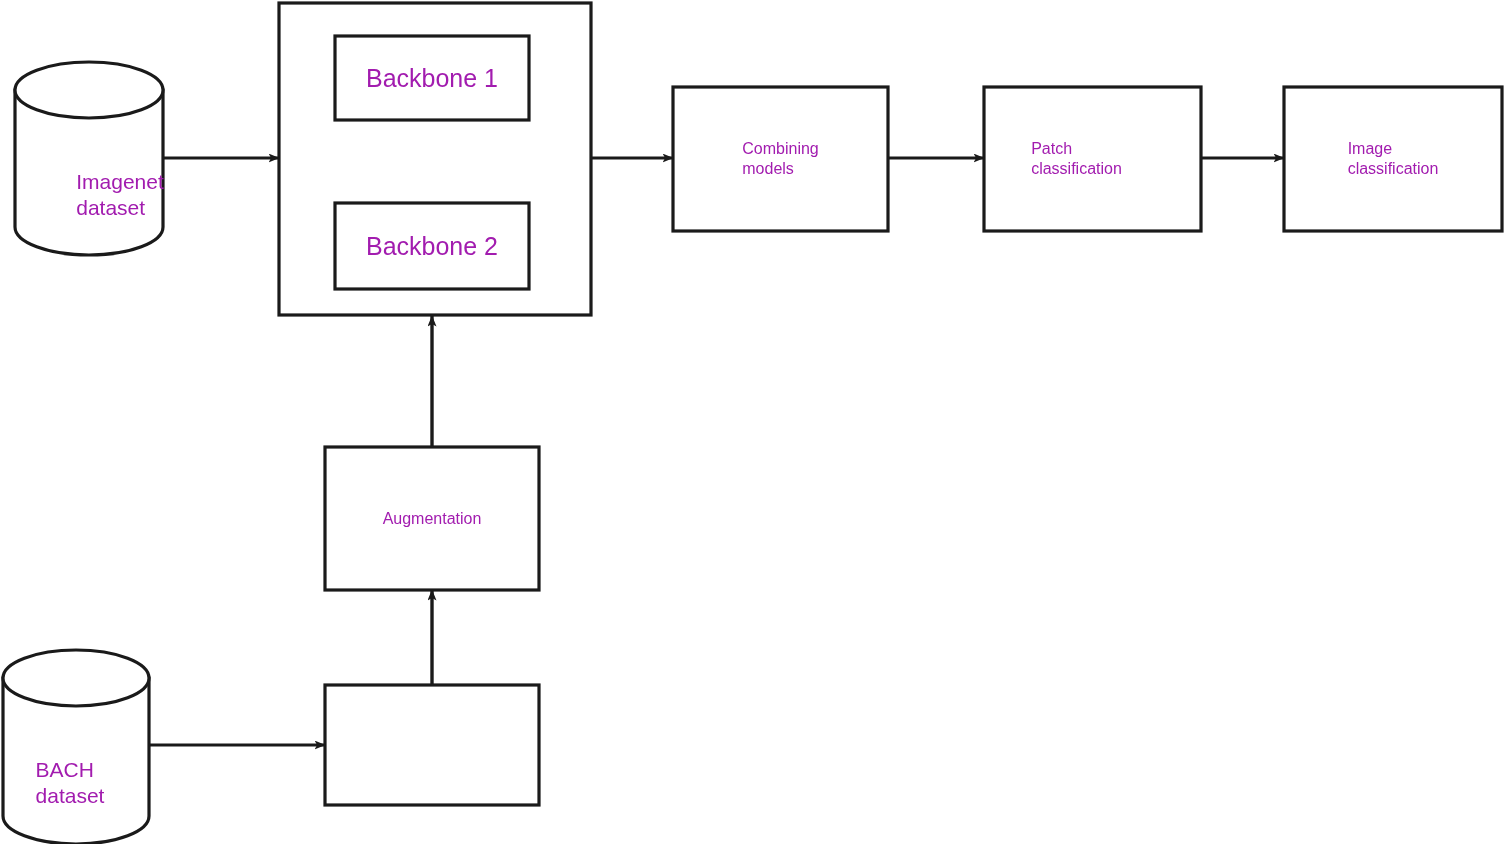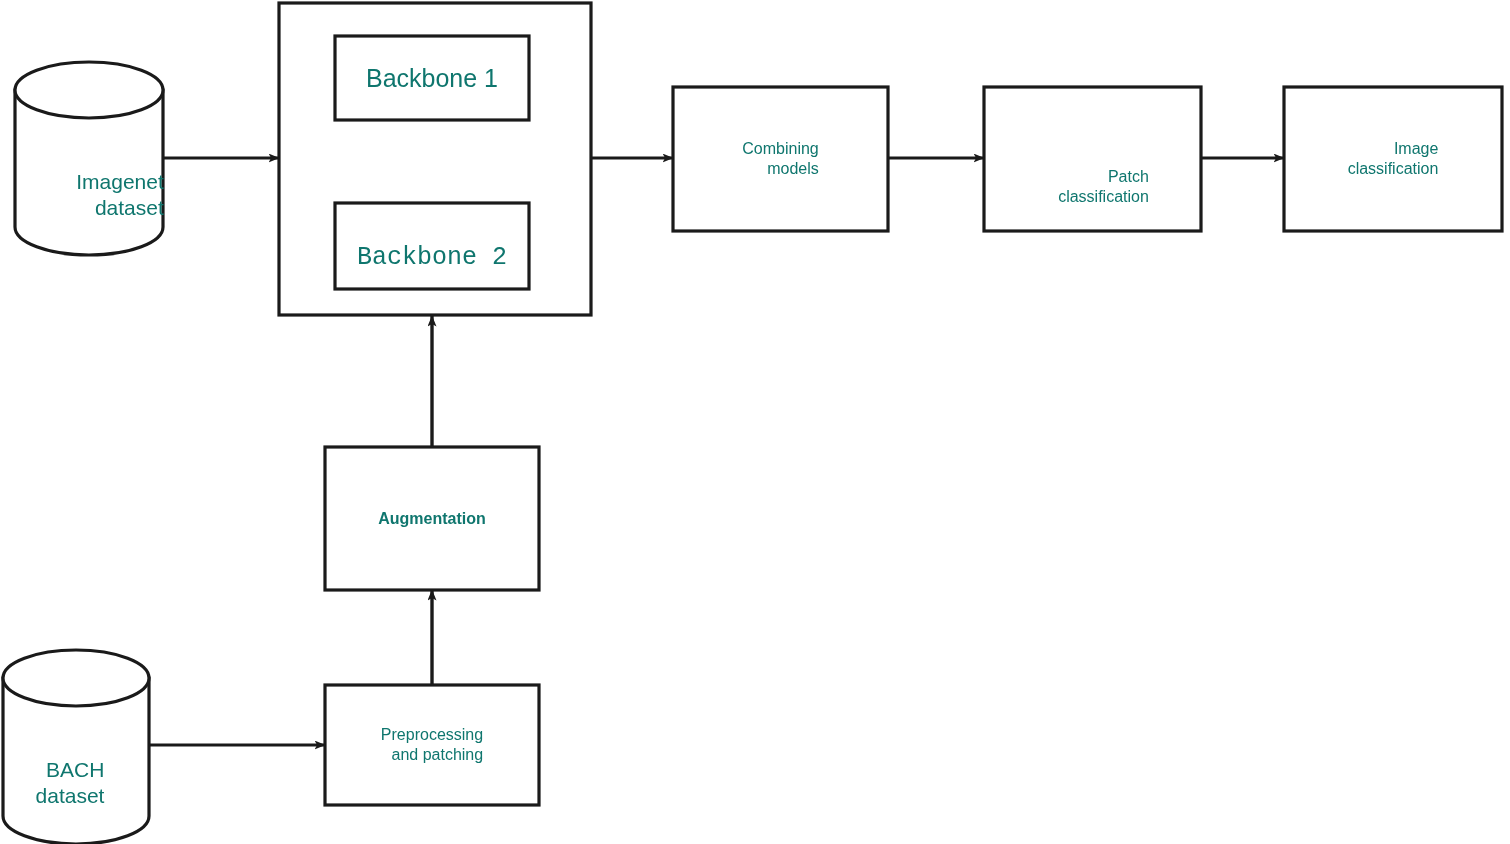--- a/index.html
+++ b/index.html
@@ -24,25 +24,25 @@
     top: 0;
     left: 0;
     width: 1510px;
     height: 844px;
   }
   .node-label {
     position: absolute;
     display: flex;
     align-items: center;
     justify-content: center;
-    text-align: right;
+    text-align: left;
     line-height: 1.22;
     white-space: pre-line;
     font-family: "Liberation Sans", sans-serif;
-    color: #0f766e;
+    color: #a21caf;
     pointer-events: none;
   }
   .lbl-box { font-size: 16px; }
   .lbl-inner { font-size: 25px; }
   .lbl-cyl { font-size: 21px; }
 </style>
 </head>
 <body>
 
 <div id="diagram-canvas">
@@ -96,29 +96,27 @@
   </svg>
 
   <div class="node-label lbl-cyl" style="left:15px; top:150px; width:148px; height:90px;margin-left:31px;">Imagenet
 dataset</div>
 
   <div class="node-label lbl-cyl" style="left:3px; top:738px; width:134px; height:90px;">BACH
 dataset</div>
 
   <div class="node-label lbl-inner" style="left:335px; top:36px; width:194px; height:84px;">Backbone 1</div>
 
-  <div class="node-label lbl-inner" style="left:335px; top:203px; width:194px; height:110px;font-family:Liberation Mono, monospace;">Backbone 2</div>
+  <div class="node-label lbl-inner" style="left:335px; top:203px; width:194px; height:86px;">Backbone 2</div>
 
   <div class="node-label lbl-box" style="left:673px; top:87px; width:215px; height:144px;">Combining
 models</div>
 
-  <div class="node-label lbl-box" style="left:995px; top:87px; width:217px; height:144px;margin-top:28px;">Patch
+  <div class="node-label lbl-box" style="left:968px; top:87px; width:217px; height:144px;">Patch
 classification</div>
 
   <div class="node-label lbl-box" style="left:1284px; top:87px; width:218px; height:144px;">Image
 classification</div>
 
-  <div class="node-label lbl-box" style="left:325px; top:447px; width:214px; height:143px;font-weight:bold;">Augmentation</div>
+  <div class="node-label lbl-box" style="left:325px; top:447px; width:214px; height:143px;">Augmentation</div>
 
-  <div class="node-label lbl-box" style="left:325px; top:685px; width:214px; height:120px;">Preprocessing
-and patching</div>
 
 </div>
 
 </body></html>

